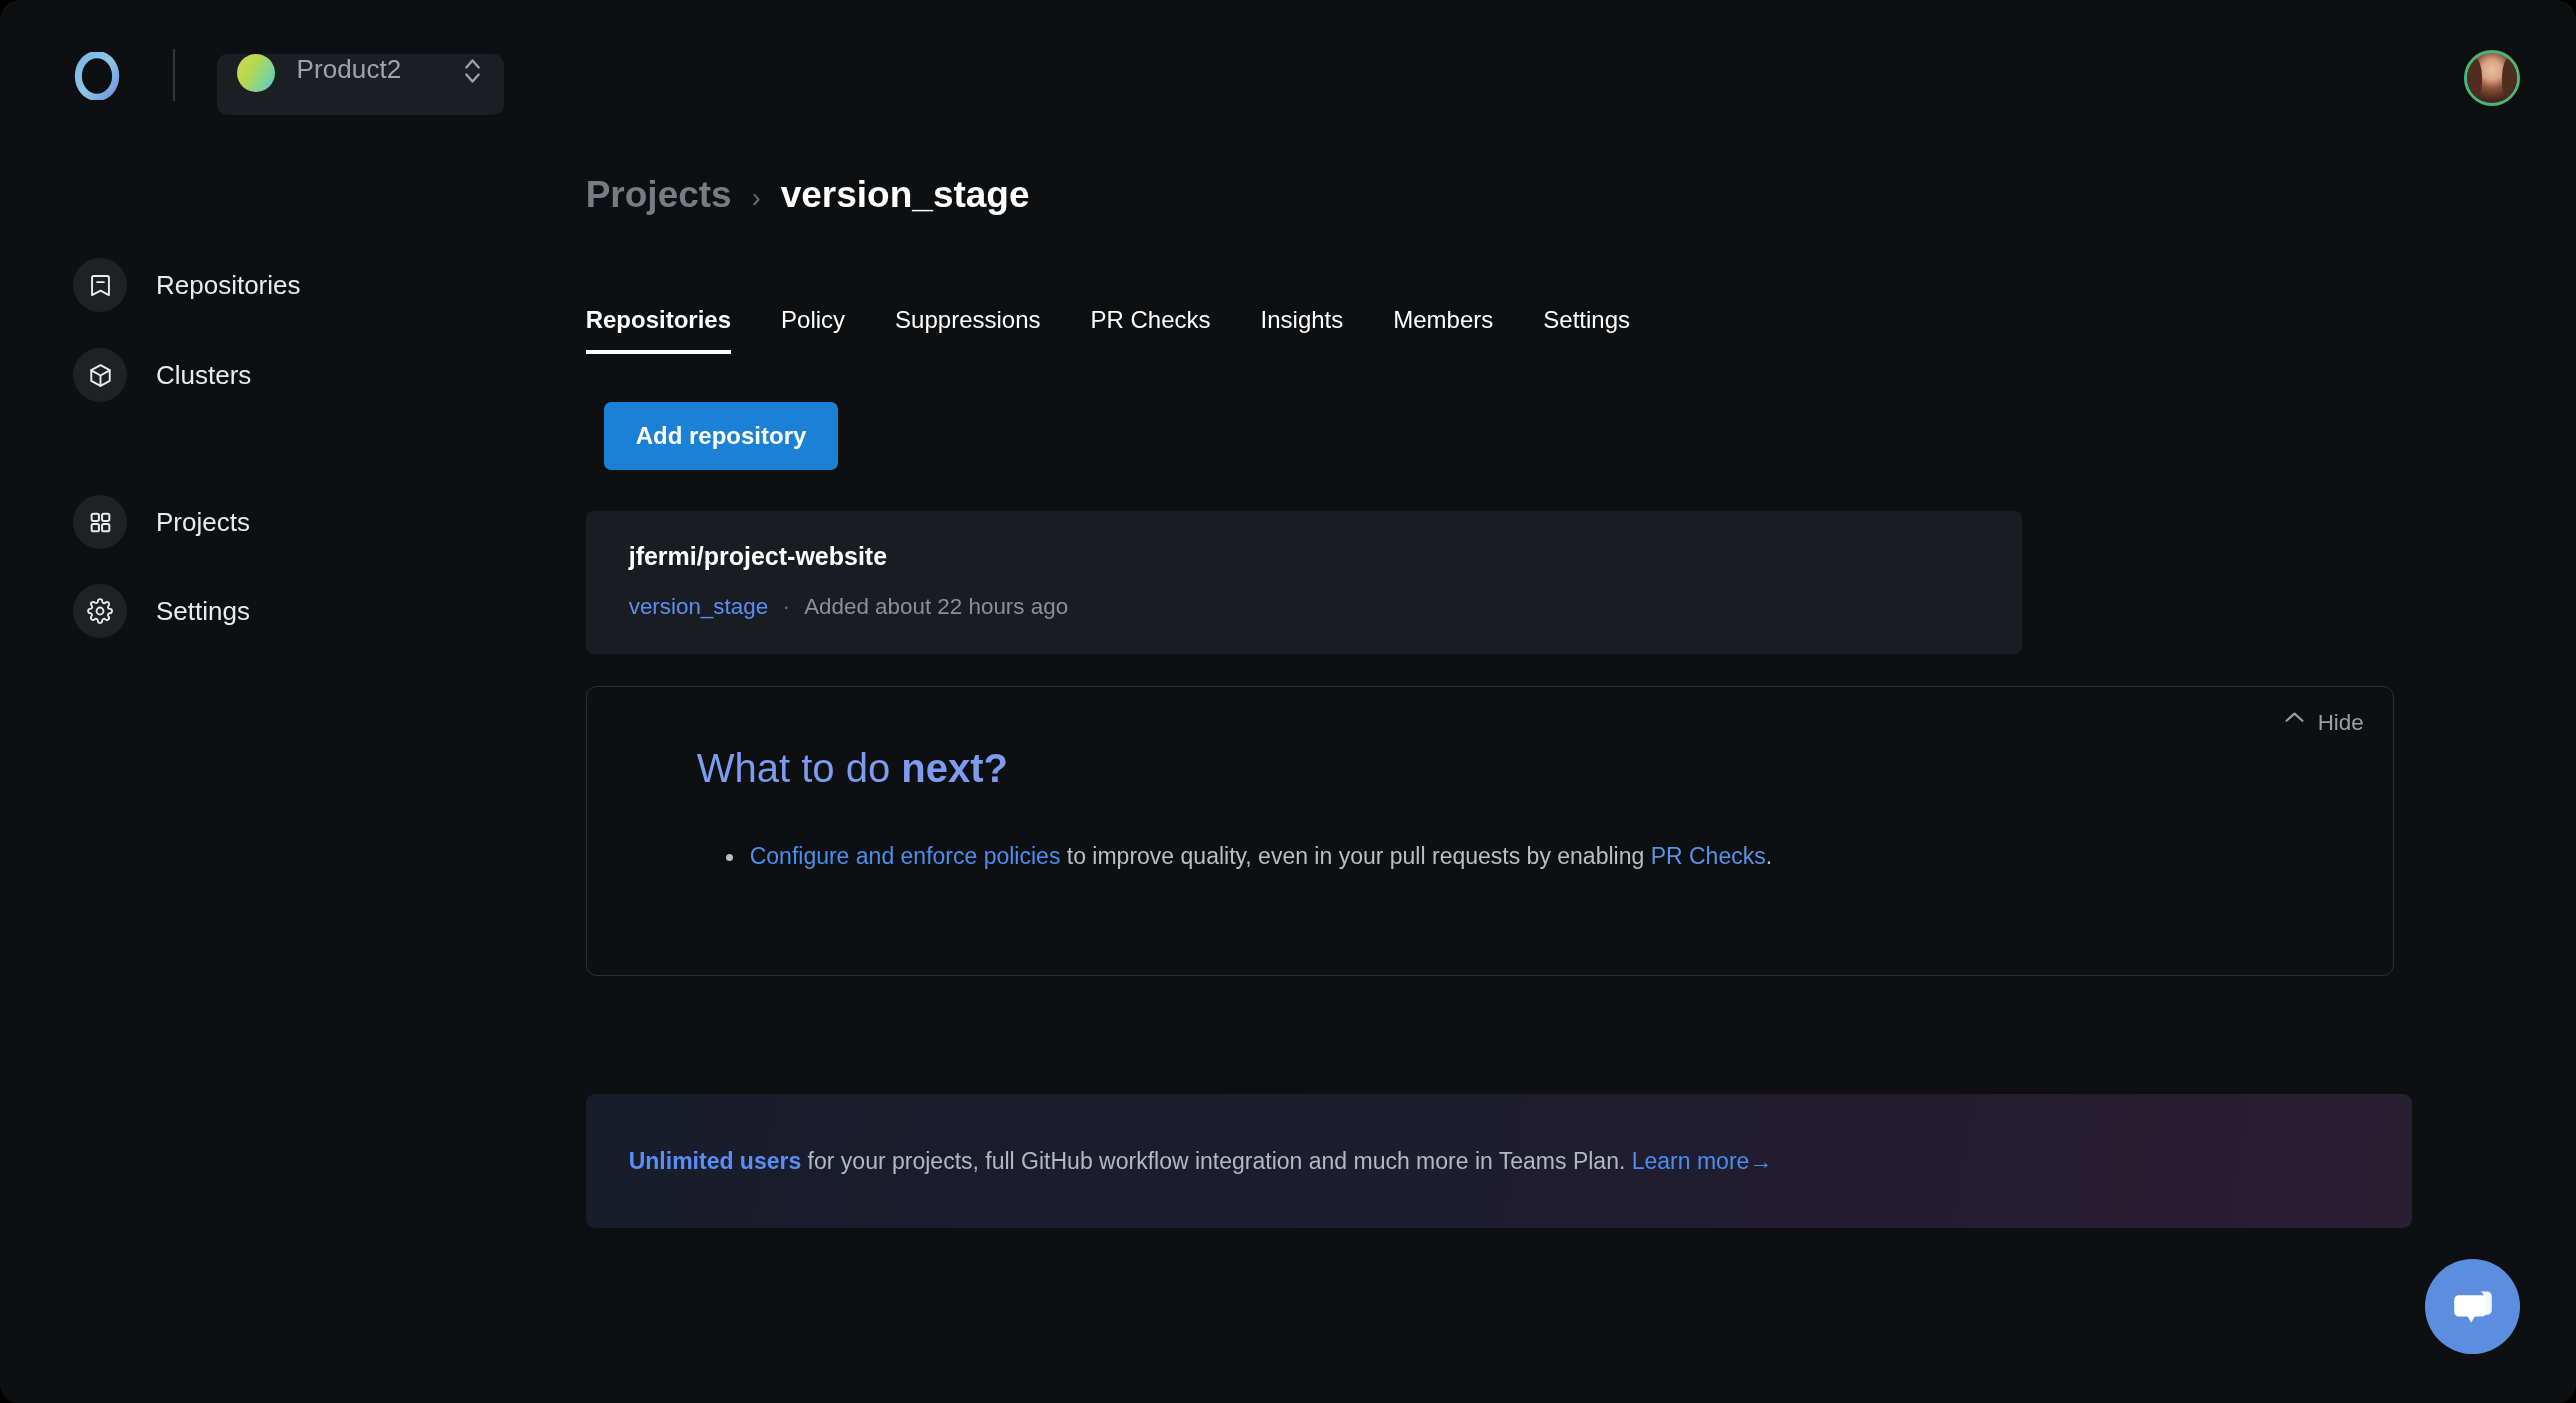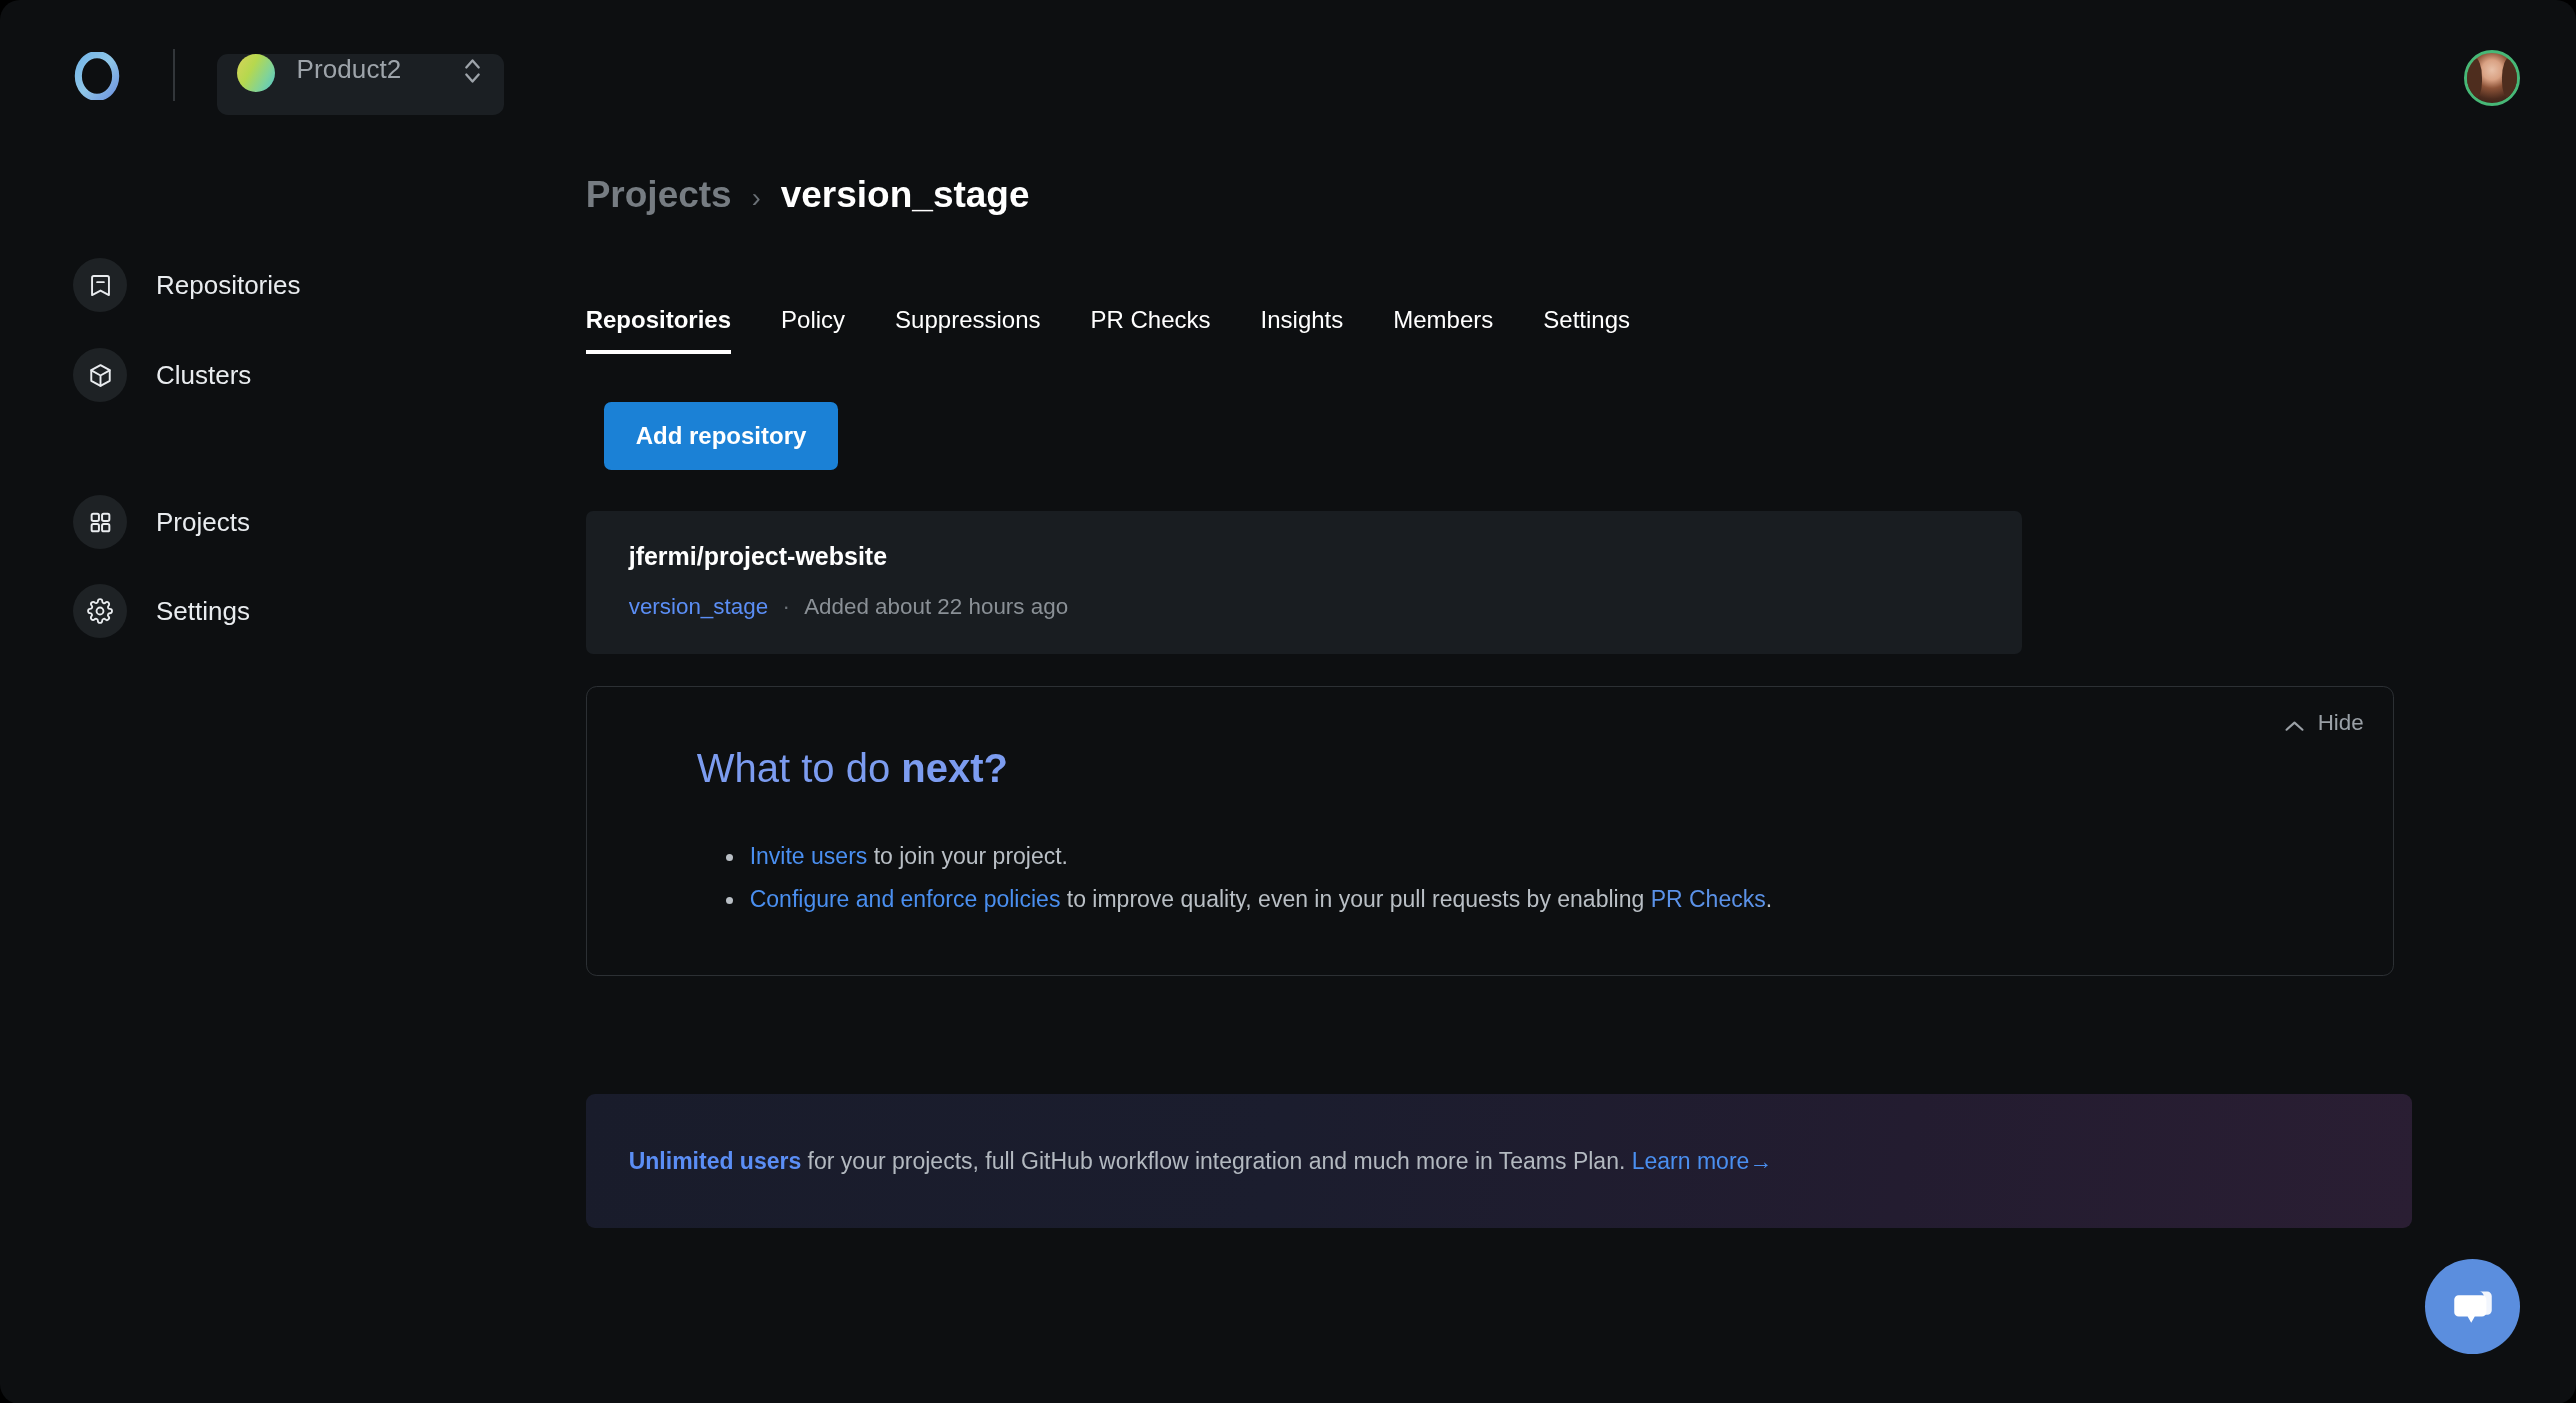--- a/index.html
+++ b/index.html
@@ -269,21 +269,21 @@
     border: 1.8px solid #2c3034;
     border-radius: 10.8px;
     background: transparent;
   }
 
   .hide-btn {
     position: absolute;
     right: 29px;
     top: 23px;
     display: flex;
-    align-items: flex-end;
+    align-items: flex-start;
     gap: 12px;
     cursor: pointer;
   }
   .hide-label {
     font-size: 22.4px;
     color: #9aa0a6;
   }
 
   .next-title {
     position: absolute;
@@ -483,23 +483,20 @@
         </span>
         <span class="hide-label">Hide</span>
       </div>
 
       <div class="next-title">
         <span>What to do </span><b>next?</b>
       </div>
 
       <ul class="next-list">
         <li>
-          <span class="lnk">Invite users</span><span> to join your project.</span>
-        </li>
-        <li>
           <span class="lnk">Configure and enforce policies</span><span> to improve quality, even in your pull requests by enabling </span><span class="lnk soft">PR Checks</span><span>.</span>
         </li>
       </ul>
     </div>
 
     <div class="promo">
       <div class="promo-text">
         <span class="promo-strong">Unlimited users</span><span> for your projects, full GitHub workflow integration and much more in Teams Plan. </span><span class="promo-link">Learn more</span><span class="promo-link">→</span>
       </div>
     </div>

